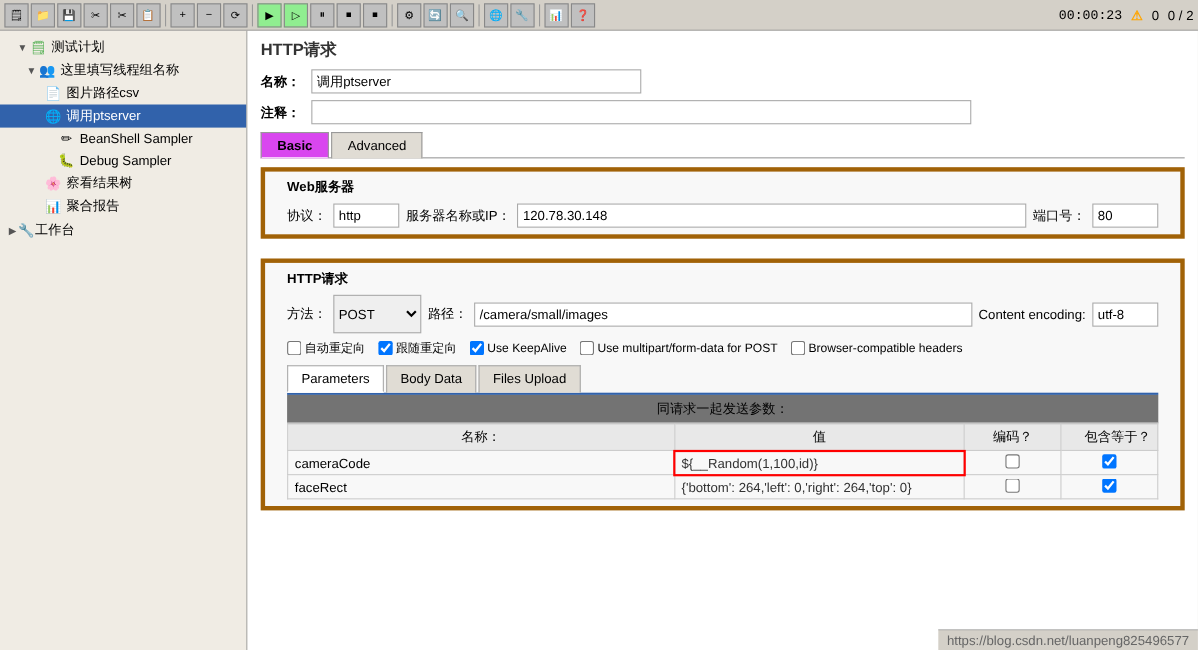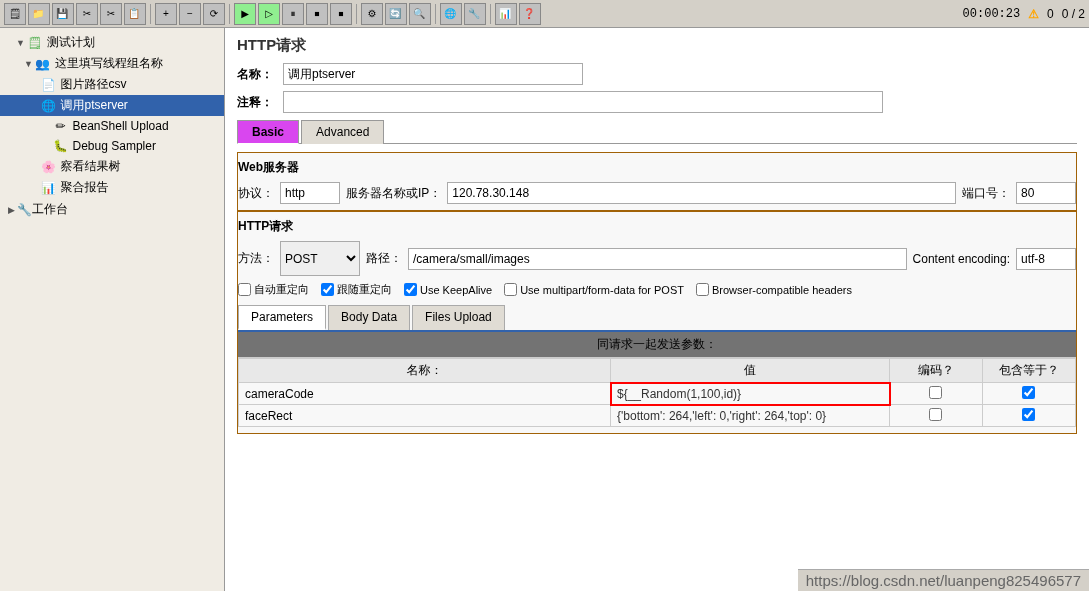--- a/index.html
+++ b/index.html
@@ -128,23 +128,23 @@
       top: 1px;
     }
     .tab.active {
       background: #d946ef;
       border-bottom: 1px solid #fff;
       font-weight: bold;
     }
 
     
     .section-box {
-      border: 1px solid #a16207;
-      padding: 6px 0;
-      margin-bottom: 0;
+      border: 4px solid #a16207;
+      padding: 6px 20px;
+      margin-bottom: 18px;
       background: #f8f8f8;
     }
     .section-title {
       font-weight: bold;
       font-size: 12px;
       margin-bottom: 6px;
     }
     .server-row {
       display: flex;
       align-items: center;
@@ -224,38 +224,38 @@
       font-weight: normal;
     }
     .params-table td {
       border: 1px solid #ccc;
       padding: 2px 6px;
       height: 22px;
     }
     .params-table .col-name { width: 40%; }
     .params-table .col-value { width: 30%; }
     .params-table .col-encode { width: 10%; text-align: center; }
-    .params-table .col-include { width: 10%; text-align: center; }
+    .params-table .col-include { width: 10%; text-align: right; }
 
     .highlighted-cell {
       outline: 2px solid red;
       outline-offset: -1px;
     }
     .value-cell-content {
       color: #333;
     }
 
     
     .url-bar {
       position: fixed;
       bottom: 0;
       right: 0;
       background: #d4d0c8;
       padding: 2px 8px;
-      font-size: 15px;
+      font-size: 12px;
       color: #666;
       border-top: 1px solid #aaa;
     }
 
     .triangle { font-size: 9px; margin-right: 2px; color: #555; }
   </style>
 </head>
 <body>
 
 <div class="toolbar">
@@ -313,21 +313,21 @@
       <span>图片路径csv</span>
     </div>
     <div class="sidebar-item indent2 selected">
       <span class="triangle">&nbsp;</span>
       <span class="item-icon">🌐</span>
       <span>调用ptserver</span>
     </div>
     <div class="sidebar-item indent3">
       <span class="triangle">&nbsp;</span>
       <span class="item-icon">✏</span>
-      <span>BeanShell Upload</span>
+      <span>BeanShell Sampler</span>
     </div>
     <div class="sidebar-item indent3">
       <span class="triangle">&nbsp;</span>
       <span class="item-icon">🐛</span>
       <span>Debug Sampler</span>
     </div>
     <div class="sidebar-item indent2">
       <span class="triangle">&nbsp;</span>
       <span class="item-icon">🌸</span>
       <span>察看结果树</span>

